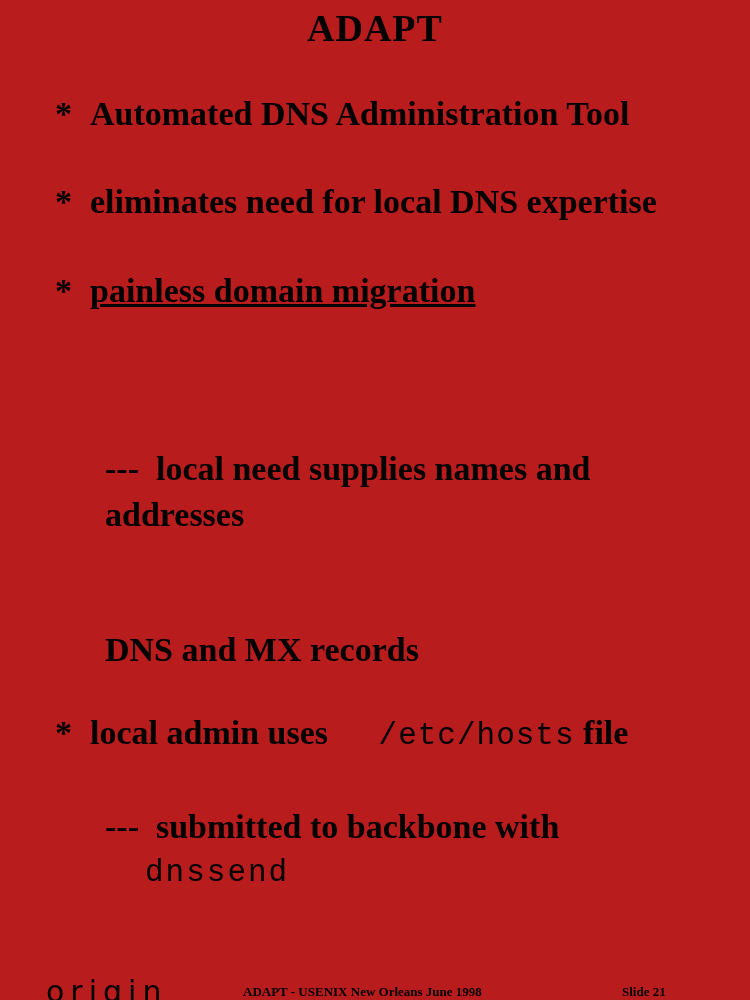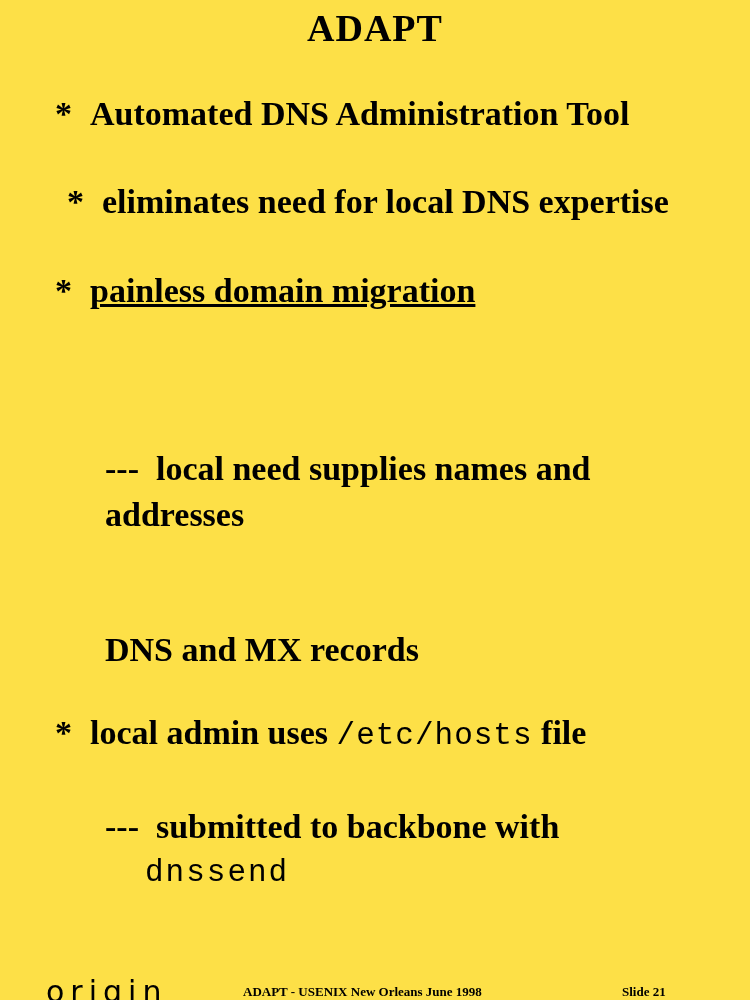--- a/index.html
+++ b/index.html
@@ -4,21 +4,21 @@
 <style>
   html, body {
     margin: 0;
     padding: 0;
     background: #ffffff;
   }
   #slide {
     position: relative;
     width: 750px;
     height: 1000px;
-    background: #fde047;
+    background: #b91c1c;
     overflow: hidden;
     color: #000000;
     font-family: "Liberation Serif", serif;
   }
   .title {
     position: absolute;
     top: 6px;
     left: 0;
     width: 750px;
     text-align: center;
@@ -48,23 +48,24 @@
     font-size: 34px;
     font-weight: bold;
     line-height: 46px;
     white-space: pre-wrap;
   }
   .mono {
     font-family: "Liberation Mono", monospace;
     font-weight: normal;
     font-size: 31px;
     letter-spacing: 1px;
+    margin-left: 42px;
   }
   .b1 { top: 93px; }
-  .b2 { top: 181px; margin-left: 12px; }
+  .b2 { top: 181px; }
   .b3 { top: 270px; text-decoration: underline; }
   .b4 { top: 358px; }
   .s1 { top: 446px; }
   .s2 { top: 581px; }
   .b5 { top: 712px; }
   .s3 { top: 804px; }
   .s3 .mono-line {
     display: block;
     font-family: "Liberation Mono", monospace;
     font-weight: normal;

